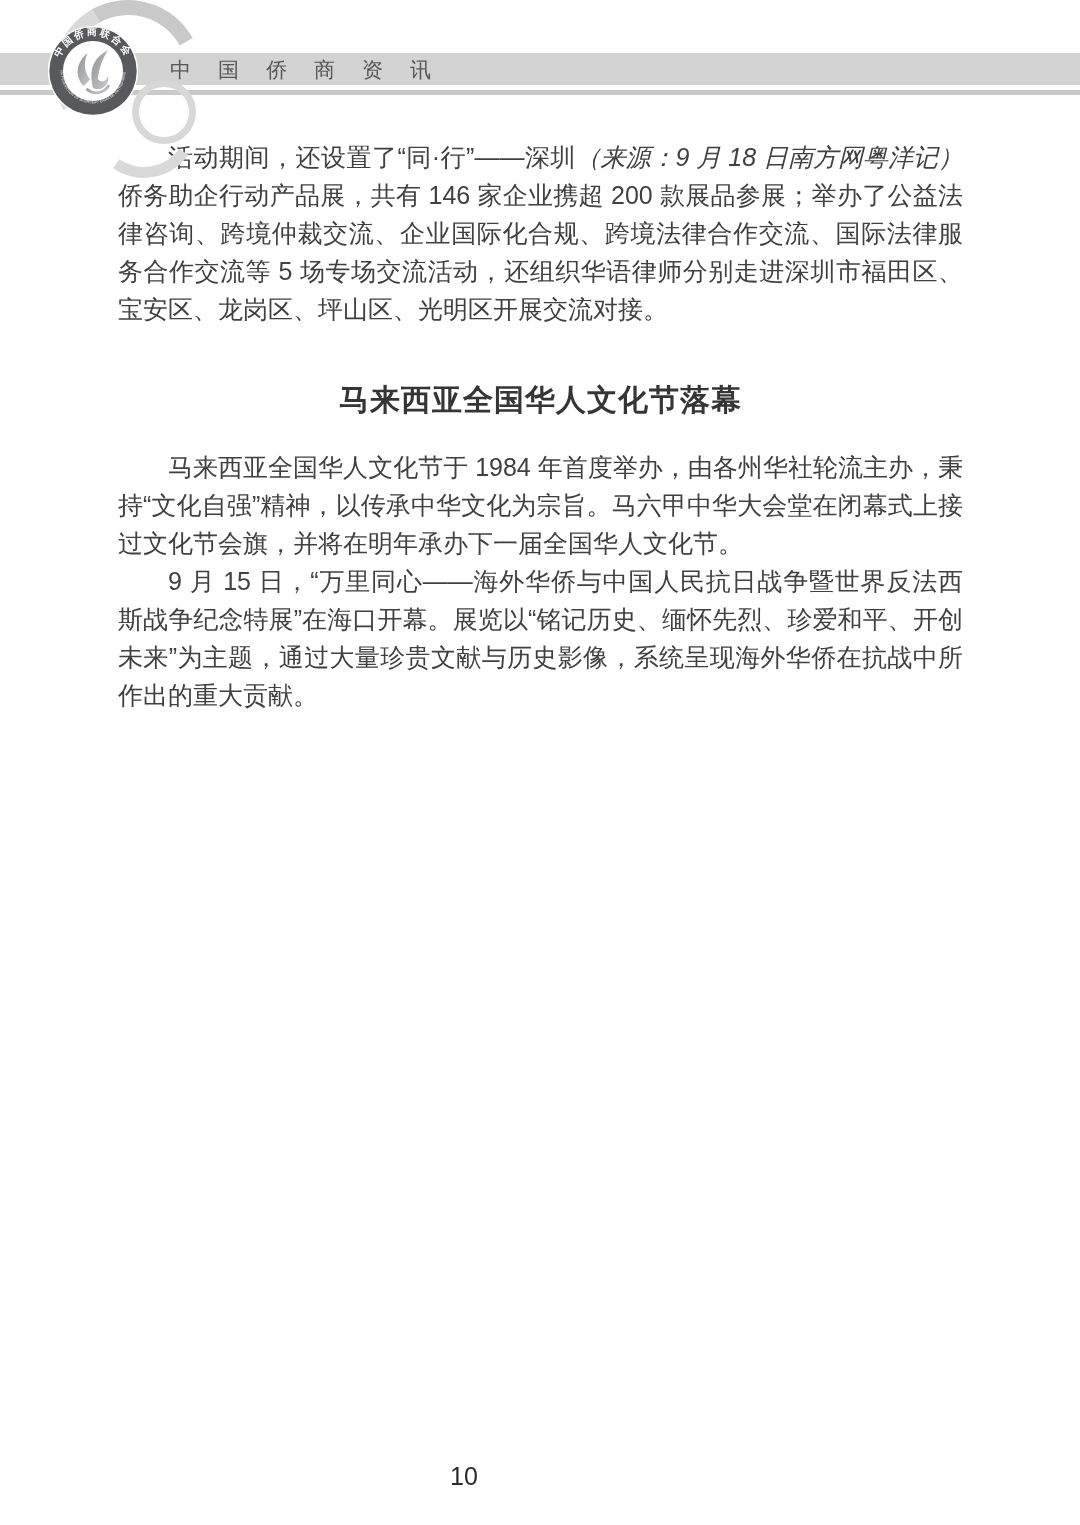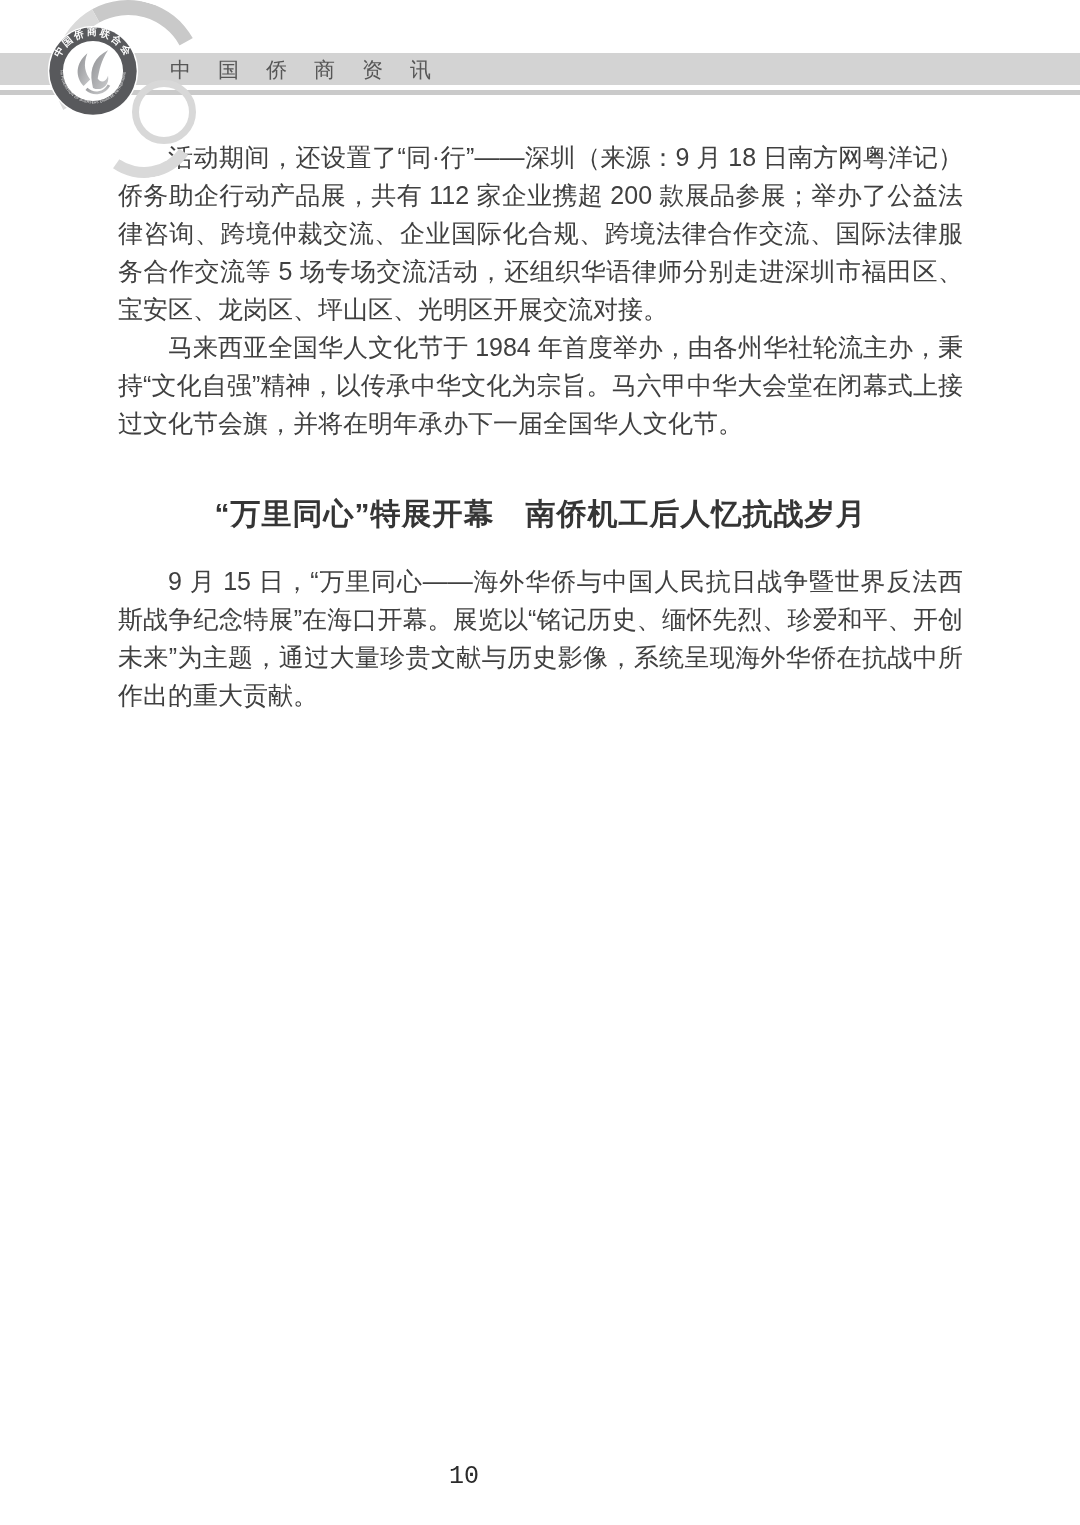--- a/index.html
+++ b/index.html
@@ -28,29 +28,29 @@
     border:7px solid #d8d8d8;background:transparent;z-index:3;
   }
   .logo{position:absolute;left:46px;top:24px;width:94px;height:94px;z-index:4;}
   
   main{position:absolute;left:118px;top:138px;width:845px;}
   p.body{
     margin:0;font-size:25px;line-height:38px;color:#404040;
     text-align:justify;text-indent:2em;
   }
   p.body::after{content:"";display:block;clear:both;}
-  .source{float:right;text-indent:0;}
+  .source{float:right;text-indent:0;font-style:italic;}
   h2.article-title{
     margin:50px 0 26px 0;font-size:30px;line-height:44px;font-weight:bold;
     color:#353535;text-align:center;text-indent:0;letter-spacing:1px;
   }
   
   footer{
     position:absolute;left:0;top:1462px;width:928px;text-align:center;
-    font-family:Liberation Mono, monospace;font-size:25px;color:#2b2b2b;
+    font-family:Liberation Sans, sans-serif;font-size:25px;color:#2b2b2b;
   }
 </style>
 </head>
 <body>
 
 <div class="page">
 
   <header>
     <div class="band">
       <span class="band-title">中国侨商资讯</span>
@@ -84,29 +84,29 @@
           <path d="M49,63 C46,47 52,35 66,28 C58,40 57,49 55,58 C58,63 64,62 66,55 C68,66 58,72 50,68 Z" fill="url(#petal)"></path>
           <path d="M43,69 C51,76 62,74 67,65" stroke="url(#petal)" stroke-width="3" fill="none"></path>
         </g>
       </svg>
     </div>
   </header>
 
   <main>
 
     <section>
-      <p class="body"><span class="source">（来源：9 月 18 日南方网粤洋记）</span><span>活动期间，还设置了“同·行”——深圳侨务助企行动产品展，共有 112 家企业携超 200 款展品参展；举办了公益法律咨询、跨境仲裁交流、企业国际化合规、跨境法律合作交流、国际法律服务合作交流等 5 场专场交流活动，还组织华语律师分别走进深圳市福田区、宝安区、龙岗区、坪山区、光明区开展交流对接。</span></p>
+      <p class="body"><span class="source">（来源：9 月 18 日南方网粤洋记）</span><span>活动期间，还设置了“同·行”——深圳侨务助企行动产品展，共有 146 家企业携超 200 款展品参展；举办了公益法律咨询、跨境仲裁交流、企业国际化合规、跨境法律合作交流、国际法律服务合作交流等 5 场专场交流活动，还组织华语律师分别走进深圳市福田区、宝安区、龙岗区、坪山区、光明区开展交流对接。</span></p>
     </section>
 
     <section>
+      <h2 class="article-title">马来西亚全国华人文化节落幕</h2>
       <p class="body"><span>马来西亚全国华人文化节于 1984 年首度举办，由各州华社轮流主办，秉持“文化自强”精神，以传承中华文化为宗旨。马六甲中华大会堂在闭幕式上接过文化节会旗，并将在明年承办下一届全国华人文化节。</span></p>
     </section>
 
     <section>
-      <h2 class="article-title">“万里同心”特展开幕　南侨机工后人忆抗战岁月</h2>
       <p class="body"><span>9 月 15 日，“万里同心——海外华侨与中国人民抗日战争暨世界反法西斯战争纪念特展”在海口开幕。展览以“铭记历史、缅怀先烈、珍爱和平、开创未来”为主题，通过大量珍贵文献与历史影像，系统呈现海外华侨在抗战中所作出的重大贡献。</span></p>
 
     </section>
 
   </main>
 
   <footer>
     <span>10</span>
   </footer>
 

